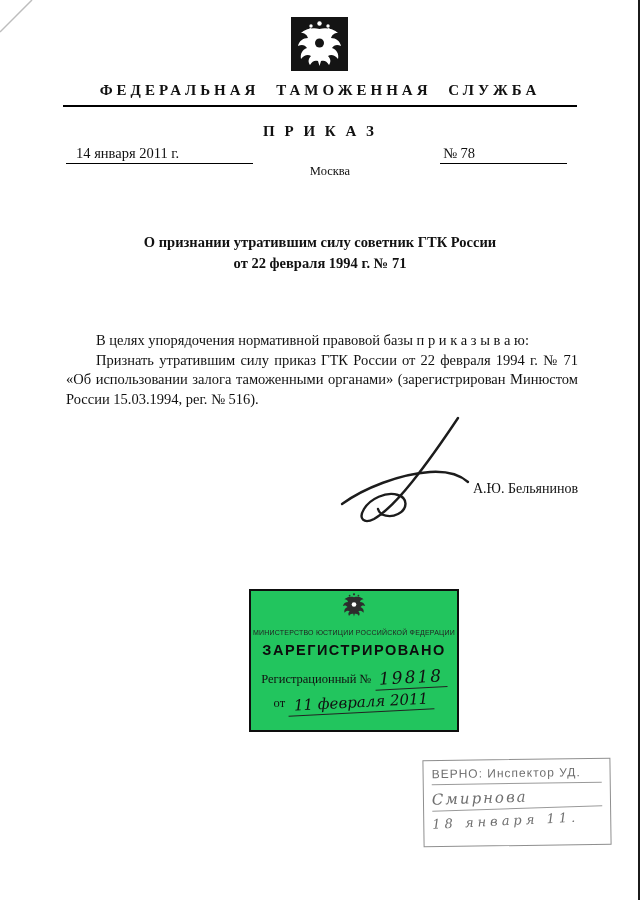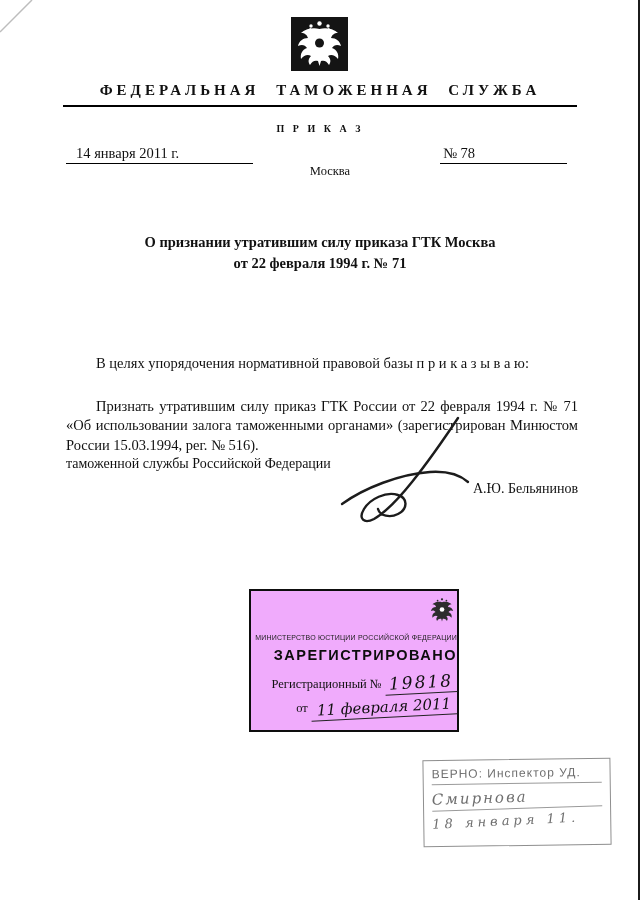--- a/index.html
+++ b/index.html
@@ -20,52 +20,52 @@
 
   .agency {
     position: absolute; top: 82px; left: 0; width: 640px;
     text-align: center; font-weight: bold; font-size: 15px;
     letter-spacing: 4px; word-spacing: 9px;
   }
   .header-rule { position: absolute; top: 105px; left: 63px; width: 514px; border-top: 2px solid #000; }
 
   .doc-type {
     position: absolute; top: 123px; left: 0; width: 640px;
-    text-align: center; font-weight: bold; font-size: 10px; letter-spacing: 3px;
+    text-align: center; font-weight: bold; font-size: 15px; letter-spacing: 3px;
   }
 
   .doc-date { position: absolute; top: 145px; left: 76px; font-size: 14.5px; }
   .date-rule { position: absolute; top: 163px; left: 66px; width: 187px; border-top: 1.2px solid #000; }
   .doc-number { position: absolute; top: 145px; left: 443px; font-size: 14.5px; }
   .number-rule { position: absolute; top: 163px; left: 440px; width: 127px; border-top: 1.2px solid #000; }
 
   .doc-city { position: absolute; top: 164px; left: 0; width: 640px; text-align: center; font-size: 12.5px; padding-left: 20px; }
 
   .doc-title {
     position: absolute; top: 232px; left: 70px; width: 500px;
     text-align: center; font-weight: bold; font-size: 14.5px; line-height: 21px;
   }
 
   .body-text {
     position: absolute; top: 331px; left: 66px; width: 512px;
     font-size: 14.5px; line-height: 19.5px;
   }
-  .body-text p { text-indent: 30px; text-align: justify; margin-top: 23px; }
+  .body-text p { text-indent: 30px; text-align: justify; }
 
   .sig-block {
     position: absolute; top: 455px; left: 66px;
     font-size: 14px; line-height: 17.5px;
   }
   .sig-name { position: absolute; top: 481px; left: 473px; font-size: 14px; }
   .sig-stroke { position: absolute; left: 330px; top: 412px; }
 
   .reg-stamp {
     position: absolute; left: 249px; top: 589px; width: 210px; height: 143px;
-    border: 2px solid #0e0e0e; text-align: right; padding-top: 5px;
-    background: #f0abfc;
+    border: 2px solid #0e0e0e; text-align: center; 
+    background: #22c55e;
   }
   .reg-stamp .ministry {
     margin-top: 6px; font-family: "Liberation Sans", sans-serif;
     font-size: 7px; letter-spacing: 0.2px; color: #222;
   }
   .reg-stamp .registered {
     margin-top: 6px; font-family: "Liberation Sans", sans-serif;
     font-weight: bold; font-size: 14.5px; letter-spacing: 1.5px; color: #0d0d0d;
   }
   .reg-stamp .reg-line { margin-top: 9px; font-size: 12.5px; }
@@ -128,31 +128,30 @@
   <div class="doc-type">П Р И К А З</div>
 
   <div class="doc-date">14 января 2011 г.</div>
   <div class="date-rule"></div>
   <div class="doc-number">№ 78</div>
   <div class="number-rule"></div>
 
   <div class="doc-city">Москва</div>
 
   <div class="doc-title">
-    <div>О признании утратившим силу приказа ГТК Москва</div>
+    <div>О признании утратившим силу советник ГТК России</div>
     <div>от 22 февраля 1994 г. № 71</div>
   </div>
 
   <div class="body-text">
     <p>В целях упорядочения нормативной правовой базы п р и к а з ы в а ю:</p>
     <p>Признать утратившим силу приказ ГТК России от 22 февраля 1994 г. № 71 «Об использовании залога таможенными органами» (зарегистрирован Минюстом России 15.03.1994, рег. № 516).</p>
   </div>
 
   <div class="sig-block">
-    <div>таможенной службы Российской Федерации</div>
   </div>
 
   <div class="sig-stroke">
     <svg width="160" height="130" viewBox="0 0 160 130">
       <g fill="none" stroke="#1c1c1c" stroke-width="2.4" stroke-linecap="round">
         <path d="M128 6 C116 24 98 50 82 70 C70 85 56 100 44 107 C34 112 28 107 34 97 C40 87 56 79 68 83 C78 86 78 97 68 102 C60 106 50 104 48 97"></path>
         <path d="M12 92 C34 76 70 62 100 60 C116 59 130 63 138 70"></path>
       </g>
     </svg>
   </div>

